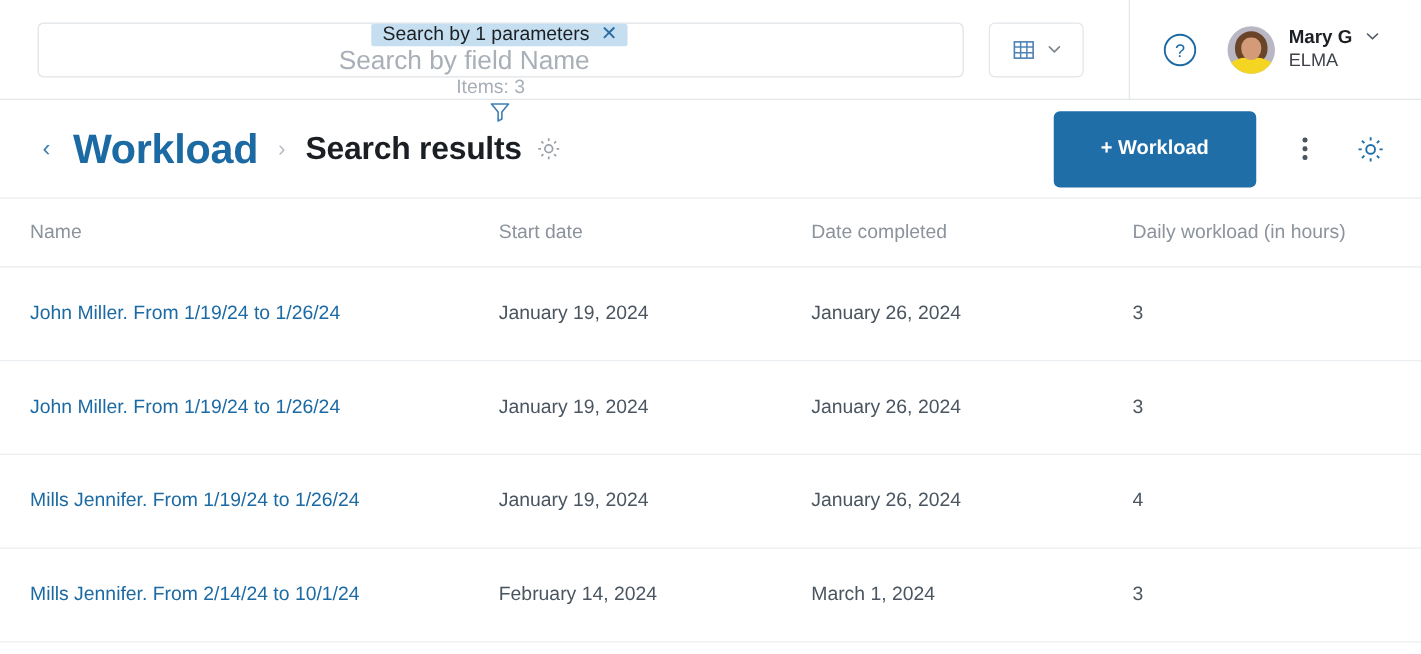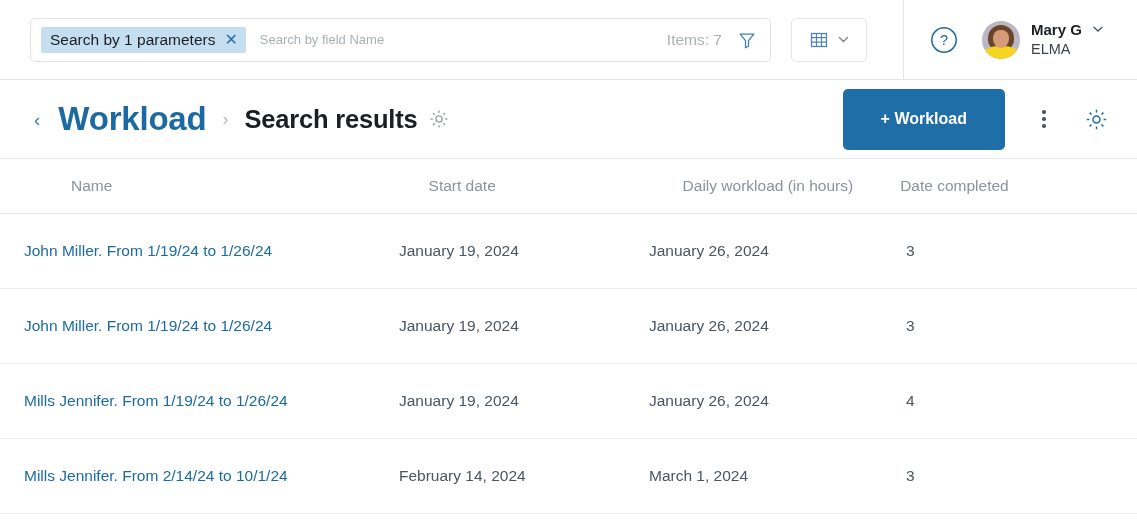--- a/index.html
+++ b/index.html
@@ -34,20 +34,21 @@
 
   .search-box {
     width: 741px;
     height: 44px;
     border: 1px solid #dfe3e7;
     border-radius: 5px;
     background: #fff;
     display: flex;
     align-items: center;
     padding: 0 12px 0 10px;
+    flex-direction: column;
   }
 
   .chip {
     display: inline-flex;
     align-items: center;
     gap: 9px;
     background: #c5dff1;
     color: #1c1f23;
     font-size: 15.5px;
     height: 26px;
@@ -61,21 +62,21 @@
     line-height: 1;
     cursor: pointer;
     font-weight: 400;
   }
 
   .search-input {
     flex: 1;
     border: none;
     outline: none;
     font-family: inherit;
-    font-size: 13px;
+    font-size: 21px;
     color: #3d4249;
     background: transparent;
     margin-left: 14px;
     min-width: 10px;
   }
   .search-input::placeholder { color: #a9afb7; }
 
   .items-count {
     font-size: 15.5px;
     color: #a9afb7;
@@ -270,21 +271,20 @@
 
   .c-name  { width: 375px; }
   .c-start { width: 250px; }
   .c-done  { width: 257px; }
   .c-load  { flex: 1; }
 
   .th {
     font-size: 15.5px;
     color: #8c939c;
     white-space: nowrap;
-    margin-left: 47px;
   }
   .td {
     font-size: 15.5px;
     color: #4a5560;
     white-space: nowrap;
   }
   .td-link {
     font-size: 15.5px;
     color: #1c6aa3;
     cursor: pointer;
@@ -299,21 +299,21 @@
   <div class="search-zone">
 
     <div class="search-box">
       <span class="chip">
         <span>Search by 1 parameters</span>
         <span class="chip-close">✕</span>
       </span>
 
       <input class="search-input" type="text" placeholder="Search by field Name" style="">
 
-      <span class="items-count">Items: 7</span>
+      <span class="items-count">Items: 3</span>
 
       <span class="funnel-btn">
         <svg width="20" height="20" viewBox="0 0 20 20" fill="none">
           <path d="M3.2 4.2h13.6l-5.3 6.4v5.6l-3 1.6v-7.2L3.2 4.2z" stroke="#3f7fb3" stroke-width="1.3" fill="none" stroke-linejoin="round"></path>
         </svg>
       </span>
     </div>
 
     <div class="view-btn">
       <svg width="20" height="20" viewBox="0 0 20 20">
@@ -394,22 +394,22 @@
       </g>
     </svg>
   </span>
 </div>
 
 <div class="table">
 
   <div class="trow thead">
     <span class="th c-name">Name</span>
     <span class="th c-start">Start date</span>
+    <span class="th c-done">Date completed</span>
     <span class="th c-load">Daily workload (in hours)</span>
-    <span class="th c-done">Date completed</span>
   </div>
 
   <div class="trow">
     <span class="td-link c-name">John Miller. From 1/19/24 to 1/26/24</span>
     <span class="td c-start">January 19, 2024</span>
     <span class="td c-done">January 26, 2024</span>
     <span class="td c-load">3</span>
   </div>
 
   <div class="trow">

